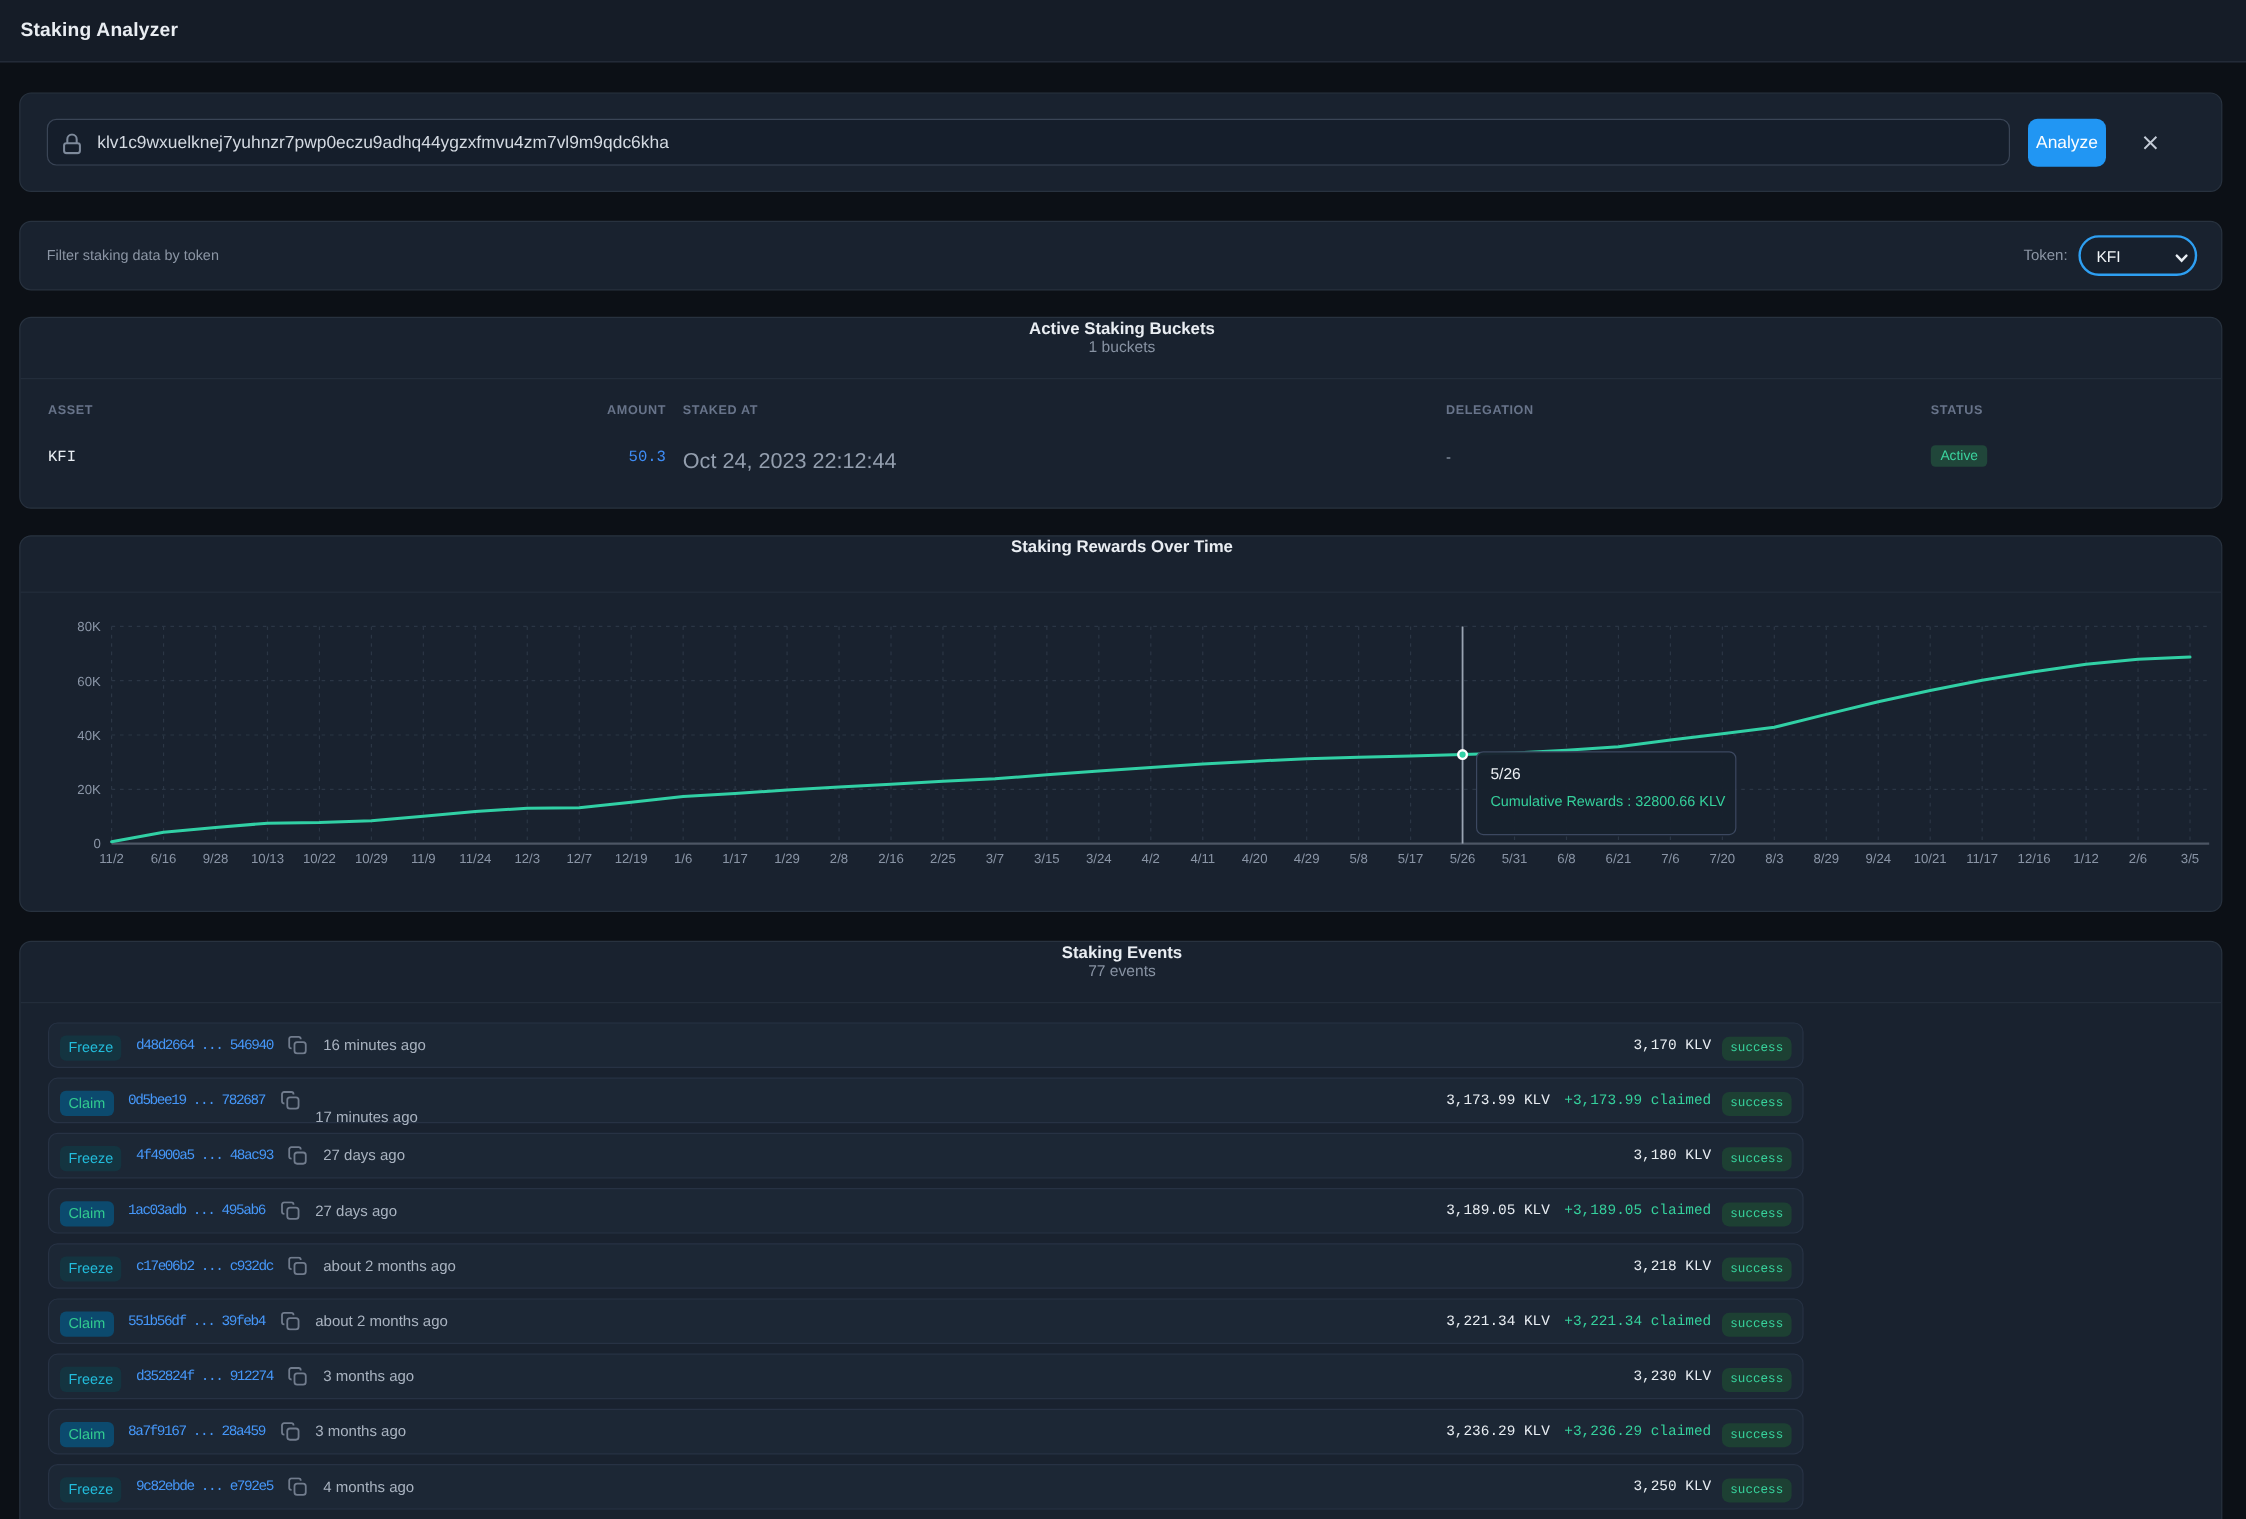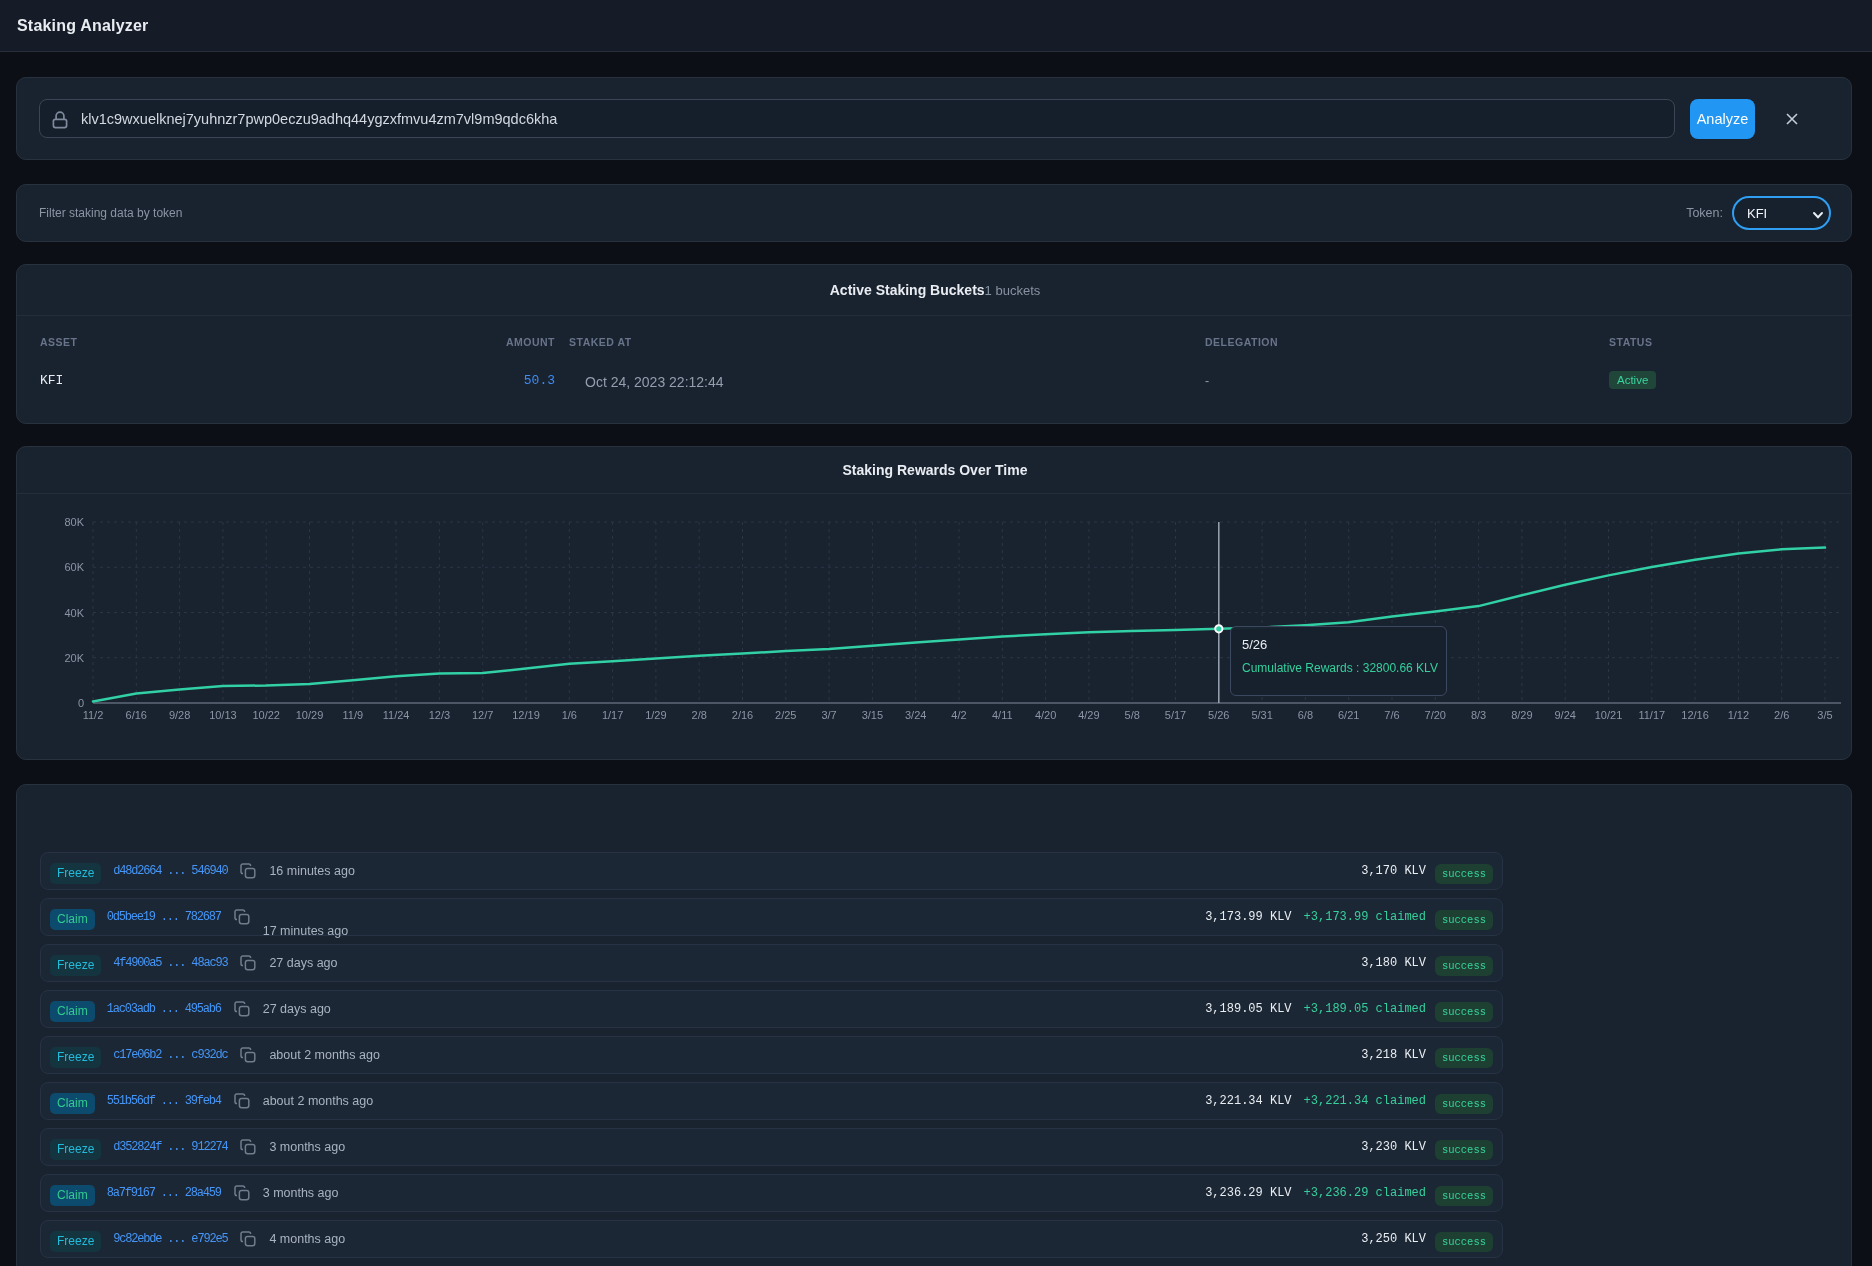--- a/index.html
+++ b/index.html
@@ -1,21 +1,21 @@
 <!DOCTYPE html>
 <html><head>
 <meta charset="utf-8">
 <style>
 html,body{margin:0;padding:0;background:#0c1016;font-family:"Liberation Sans",sans-serif;}
 body{width:1872px;height:1266px;overflow:hidden;position:relative;}
 .hdr{height:51px;background:#151c27;border-bottom:1px solid #272f3c;display:flex;align-items:center;}
 .hdr h1{margin:0 0 0 17px;font-size:16px;font-weight:bold;color:#e9edf2;letter-spacing:.2px;}
 .page{padding:0 16px;}
 .card{background:#19222f;border:1px solid #28323f;border-radius:10px;margin-right:4px;}
-.card-head{display:flex;align-items:center;justify-content:center;padding:0 20px 0 22px;border-bottom:1px solid #232d3b;}
+.card-head{display:flex;align-items:center;justify-content:flex-start;padding:0 20px 0 22px;border-bottom:1px solid #232d3b;flex-direction:column;}
 .card-head h2{margin:0;font-size:14px;font-weight:bold;color:#e9edf2;}
 .muted{color:#8792a2;font-size:13px;}
 .mono{font-family:"Liberation Mono",monospace;}
 
 
 .search{margin-top:25px;height:83px;display:flex;align-items:center;padding:0 4px 0 22px;gap:15px;box-sizing:border-box;margin-bottom:0;}
 .inputbox{flex:0 0 auto;width:1636px;height:39px;background:#151e2b;border:1px solid #3a4556;border-radius:8px;display:flex;align-items:center;box-sizing:border-box;}
 .inputbox .lock{margin:2px 13px 0 12px;}
 .inputbox .addr{color:#d3d9e1;font-size:14.5px;}
 .btn{width:65px;height:40px;background:#2196f3;border-radius:8px;color:#fbfdff;font-size:14.5px;display:flex;align-items:center;justify-content:center;}
@@ -96,21 +96,21 @@
         <h2>Active Staking Buckets</h2>
         <span class="muted">1 buckets</span>
       </div>
   <div class="col" style="left:23px;top:71px;">ASSET</div>
   <div class="col" style="left:438px;top:71px;width:100px;text-align:right;">AMOUNT</div>
   <div class="col" style="left:552px;top:71px;">STAKED AT</div>
   <div class="col" style="left:1188px;top:71px;">DELEGATION</div>
   <div class="col" style="left:1592px;top:71px;">STATUS</div>
   <div class="cell mono" style="left:23px;top:108px;font-size:13px;color:#e8edf2;">KFI</div>
   <div class="cell mono" style="left:438px;top:108px;width:100px;text-align:right;font-size:13px;color:#3e8cf5;">50.3</div>
-  <div class="cell" style="left:568px;top:109px;font-size:14px;color:#939eae;">Oct 24, 2023 22:12:44</div>
+  <div class="cell" style="left:552px;top:109px;font-size:18px;color:#939eae;">Oct 24, 2023 22:12:44</div>
   <div class="cell" style="left:1188px;top:109px;font-size:12.5px;color:#939eae;">-</div>
   <div class="cell" style="left:1592px;top:106px;background:#20463a;color:#3bd39e;font-size:11.5px;border-radius:4px;padding:2px 8px;line-height:1.25;">Active</div>
 </div>
 
 <div class="card chartcard">
   <div class="card-head" style="border-bottom:1px solid #232d3b;">
         <h2>Staking Rewards Over Time</h2>
       </div>
   <svg id="chart" width="1838" height="266" style="display:block;">
 <line x1="76.0" y1="163.75" x2="1824.0" y2="163.75" stroke="#2b3645" stroke-width="1" stroke-dasharray="3 4"></line>
@@ -209,20 +209,24 @@
 <polyline points="76.0,207.5 119.3,199.5 162.6,195.5 205.9,192.0 249.2,191.5 292.5,190.0 335.8,186.3 379.1,182.2 422.4,179.6 465.7,179.1 509.0,174.5 552.3,169.8 595.6,167.2 638.9,164.4 682.2,161.8 725.5,159.5 768.8,157.1 812.1,155.0 855.4,151.7 898.7,148.4 942.0,145.5 985.3,142.6 1028.6,140.3 1071.9,138.3 1115.2,137.0 1158.5,136.0 1201.8,134.8 1245.1,133.5 1288.4,131.3 1331.7,128.3 1375.0,122.6 1418.3,117.5 1461.6,112.1 1504.9,101.3 1548.2,90.8 1591.5,81.4 1634.8,72.9 1678.1,65.8 1721.4,59.5 1764.7,55.3 1808.0,53.6" fill="none" stroke="#31d0a5" stroke-width="2.5" stroke-linejoin="round" stroke-linecap="round"></polyline>
 <circle cx="1201.80" cy="134.80" r="3.6" fill="#31d0a5" stroke="#ffffff" stroke-width="2"></circle>
 </svg>
   <div style="position:absolute;left:1213px;top:179px;width:217px;height:70px;background:rgba(24,33,45,.97);border:1px solid #3c4860;border-radius:6px;box-sizing:border-box;white-space:nowrap;">
 <div style="margin:10px 0 0 11px;font-size:13px;color:#e9edf2;">5/26</div>
 <div style="margin:9px 0 0 11px;font-size:12px;color:#35d09c;">Cumulative Rewards : 32800.66 KLV</div>
 </div>
 </div>
 
 <div class="card events">
+  <div class="card-head">
+        <h2>Staking Events</h2>
+        <span class="muted">77 events</span>
+      </div>
   <div class="row" style="top:67px;">
 <span class="badge freeze">Freeze</span>
         <span class="hash">d48d2664 ... 546940</span>
         <svg width="16" height="16" viewBox="0 0 16 16" style="margin-left:13px;">
           <rect x="5.4" y="5.4" width="9.4" height="9.4" rx="2.2" fill="none" stroke="#717c8d" stroke-width="1.5"></rect>
           <path d="M3 10.6 H2.8 A1.8 1.8 0 0 1 1 8.8 V2.8 A1.8 1.8 0 0 1 2.8 1 H8.8 A1.8 1.8 0 0 1 10.6 2.8 V3" fill="none" stroke="#717c8d" stroke-width="1.5"></path>
         </svg>
 <span class="time" style="margin-left:13px;">16 minutes ago</span>
 <div class="right">
           <span class="amt">3,170 KLV</span>

